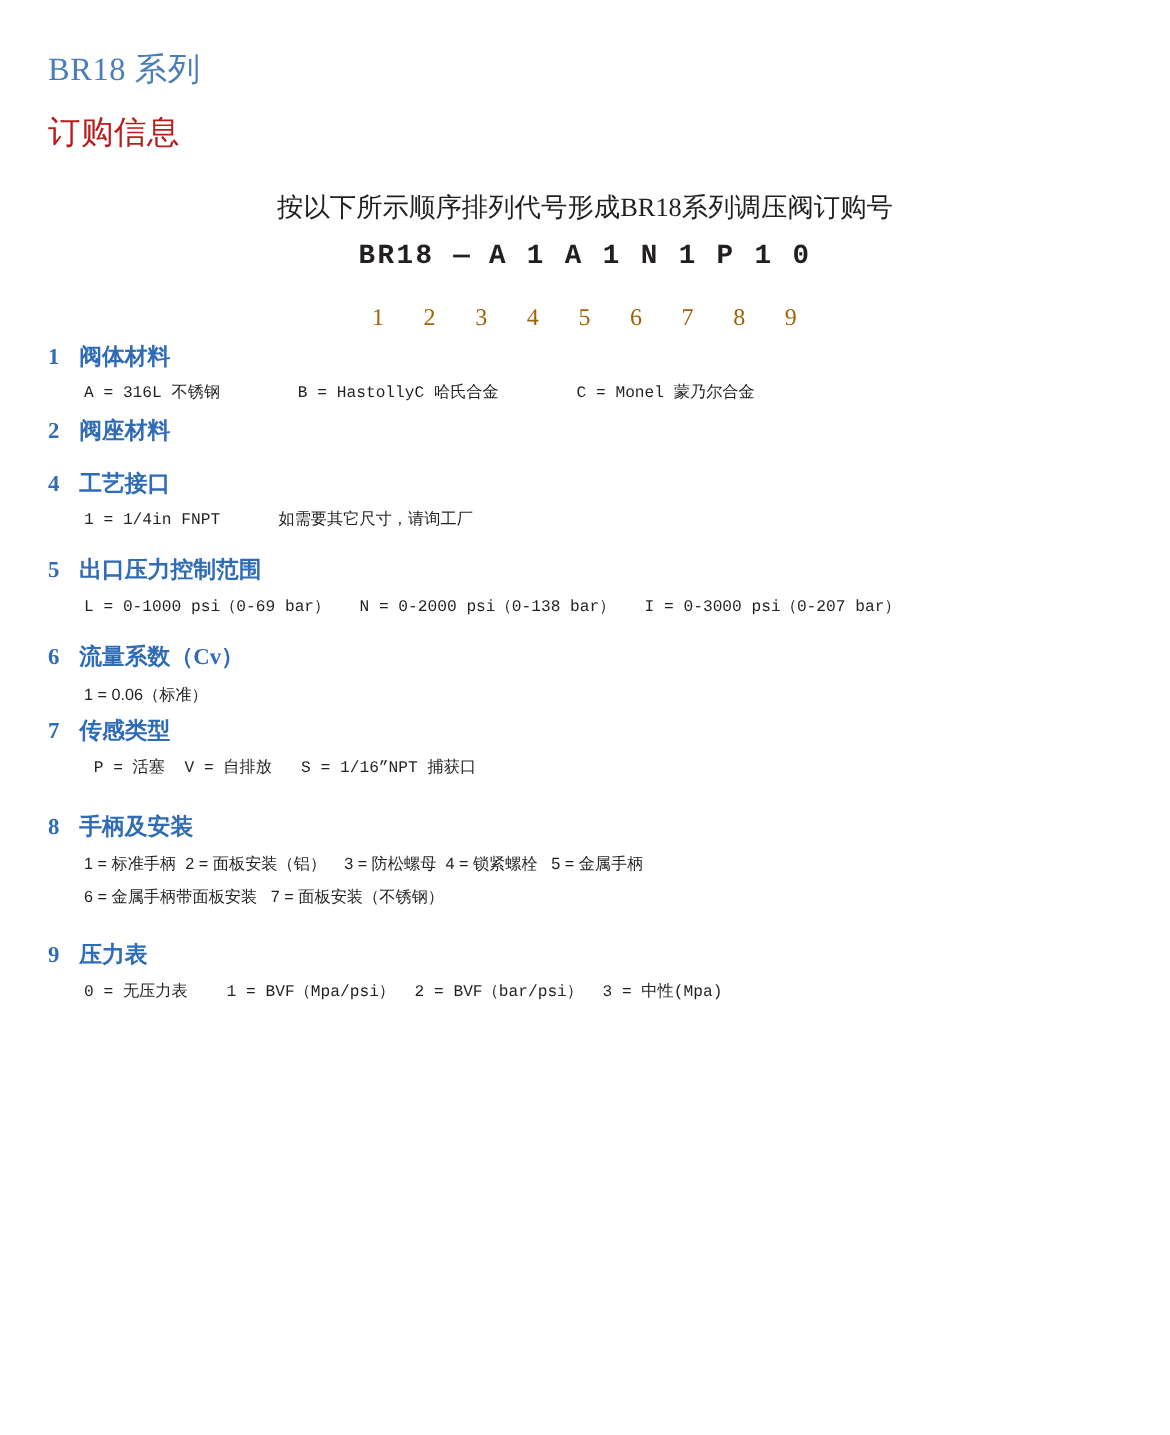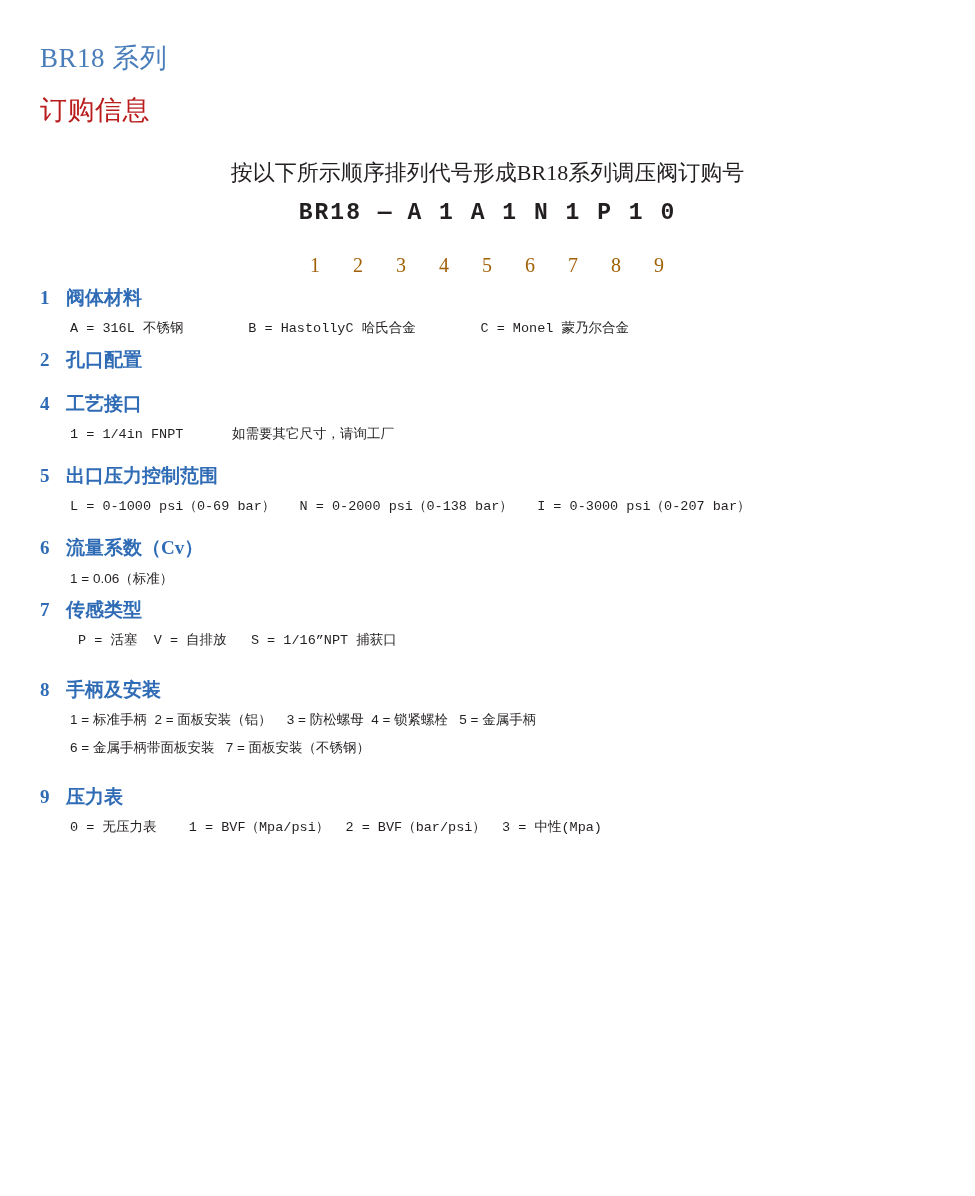--- a/index.html
+++ b/index.html
@@ -148,21 +148,21 @@
 
   <div class="section gap-sm">
     <div class="sec-head">
       <span class="num">1</span><span>阀体材料</span>
     </div>
     <div class="sec-body">A = 316L 不锈钢        B = HastollyC 哈氏合金        C = Monel 蒙乃尔合金</div>
   </div>
 
   <div class="section gap-sm">
     <div class="sec-head">
-      <span class="num">2</span><span>孔口配置</span>
+      <span class="num">2</span><span>阀座材料</span>
     </div>
   </div>
 
 
   <div class="section gap-md">
     <div class="sec-head">
       <span class="num">4</span><span>工艺接口</span>
     </div>
     <div class="sec-body">1 = 1/4in FNPT      如需要其它尺寸，请询工厂</div>
   </div>

